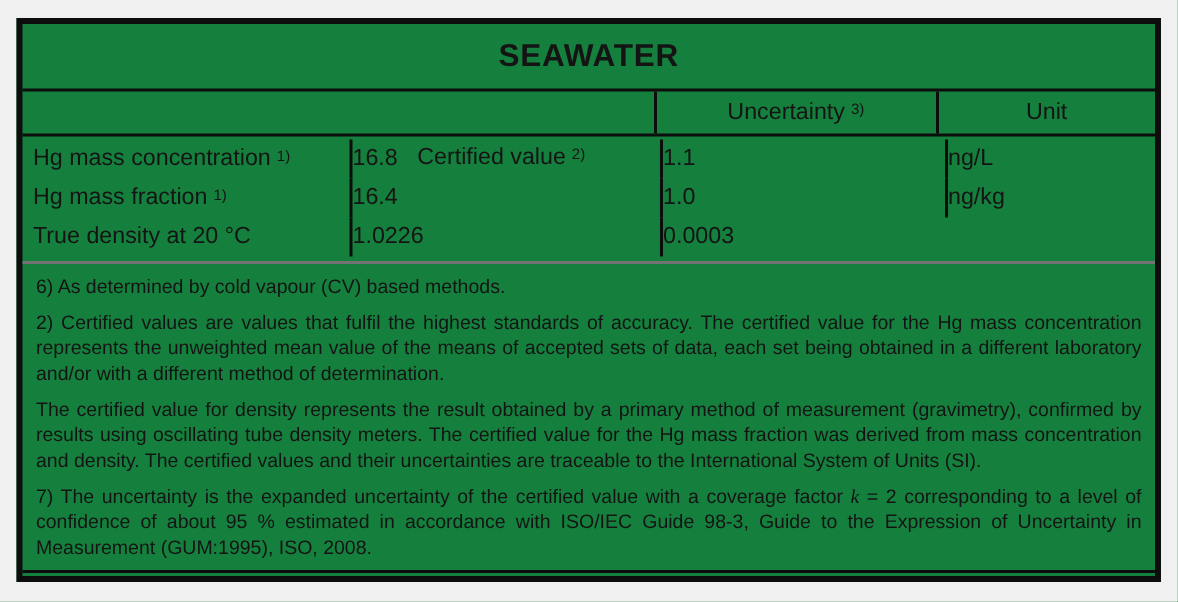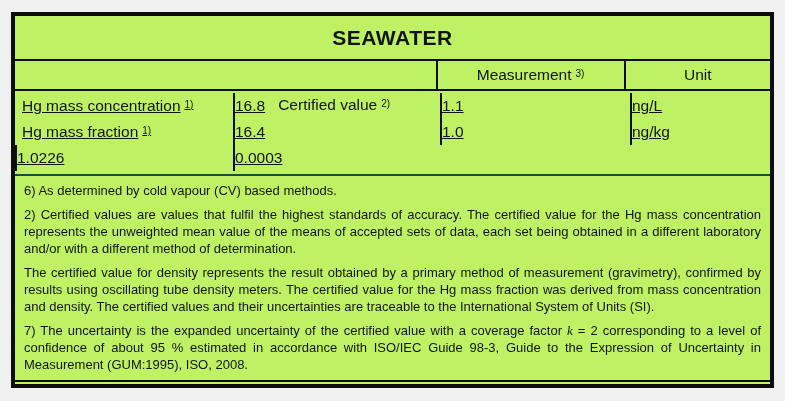--- a/index.html
+++ b/index.html
@@ -13,21 +13,21 @@
     overflow: hidden;
   }
   .sheet {
     position: absolute;
     left: 11px;
     top: 12px;
     width: 763px;
     height: 376px;
     box-sizing: border-box;
     border: 4px solid #0d0d0d;
-    background: #bef264;
+    background: #15803d;
     display: flex;
     flex-direction: column;
     padding-bottom: 2px; 
   }
   .title-row {
     height: 44px;
     border-bottom: 2px solid #0d0d0d;
     display: flex;
     align-items: center;
     justify-content: center;
@@ -46,25 +46,24 @@
   .header-row .cell {
     box-sizing: border-box;
     display: flex;
     align-items: center;
     justify-content: center;
   }
   .data-block {
     display: grid;
     grid-template-columns: 218px 207px 190px 148px;
     grid-auto-rows: 26px;
-    border-bottom: 2px solid #14532d;
+    border-bottom: 2px solid #737373;
     padding-top: 2px;
     padding-bottom: 3px;
     font-size: 15.5px;
-    text-decoration: underline;
   }
   .data-block .cell {
     box-sizing: border-box;
     display: flex;
     align-items: center;
     justify-content: flex-start;
     line-height: 26px;
   }
   .cell.c1 {
     justify-content: flex-start;
@@ -115,21 +114,21 @@
     <span class="title-text">SEAWATER</span>
   </div>
 
   <div class="header-row">
     <div class="cell c1"></div>
     <div class="cell c2 vline">
       <span>Certified value</span>
         <sup class="note-ref">2)</sup>
     </div>
     <div class="cell c3 vline">
-      <span>Measurement</span>
+      <span>Uncertainty</span>
         <sup class="note-ref">3)</sup>
     </div>
     <div class="cell c4 vline">
       <span>Unit</span>
     </div>
   </div>
 
   <div class="data-block">
 
     <div class="cell c1">
@@ -155,20 +154,24 @@
       <span>16.4</span>
     </div>
     <div class="cell vline">
       <span>1.0</span>
     </div>
     <div class="cell vline">
       <span>ng/kg</span>
         <sup class="unit-exp"></sup>
     </div>
 
+    <div class="cell c1">
+      <span>True density at 20 °C</span>
+        <sup class="note-ref"></sup>
+    </div>
     <div class="cell vline">
       <span>1.0226</span>
     </div>
     <div class="cell vline">
       <span>0.0003</span>
     </div>
 
   </div>
 
   <div class="footnotes">

